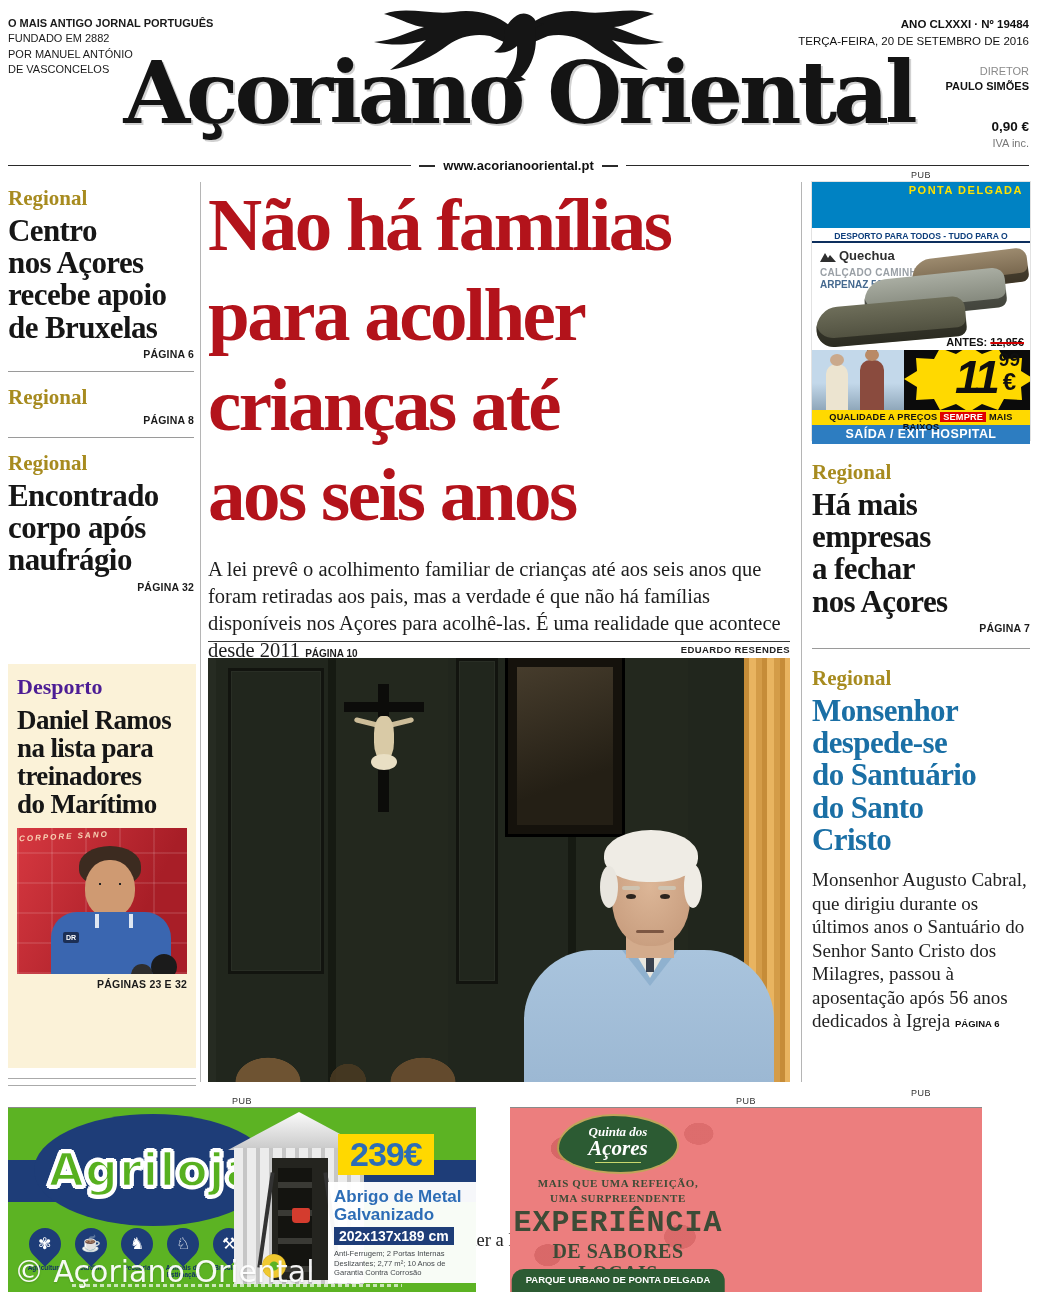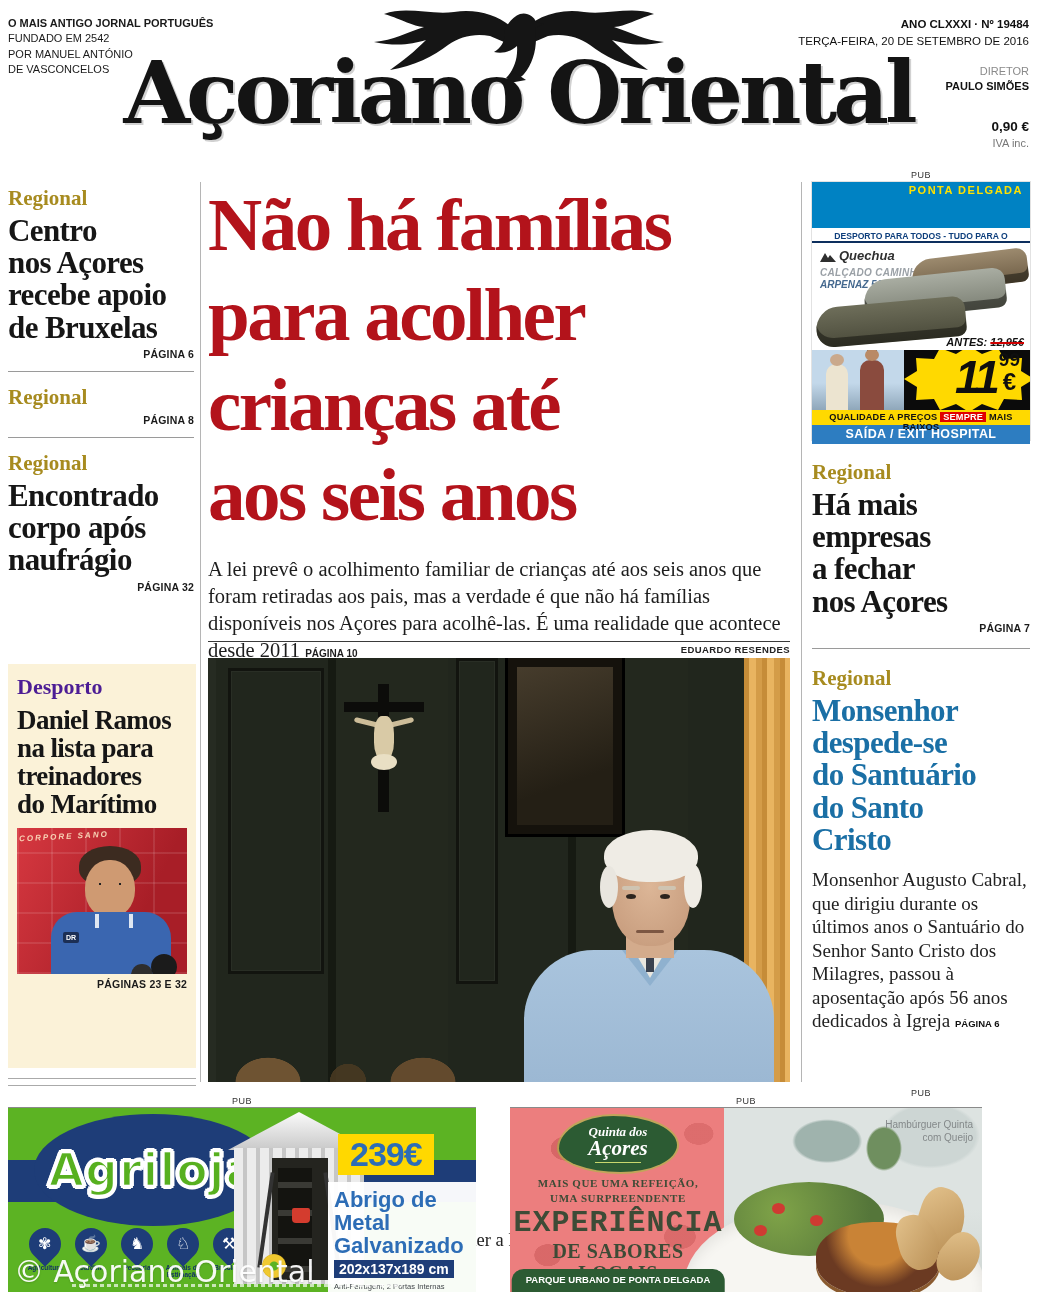--- a/index.html
+++ b/index.html
@@ -116,21 +116,21 @@
   .pub-top{position:absolute;left:812px;top:170px;width:218px;}
   .pub-bottom{position:absolute;left:812px;top:1088px;width:218px;}
 
   .decathlon{position:absolute;left:812px;top:182px;width:218px;height:258px;background:#fff;
      box-shadow:0 0 0 1px #e2e2e2;font-family:"Liberation Sans",sans-serif;}
   .dk-head{height:46px;background:#0082c3;padding:3px 7px 0 7px;box-sizing:border-box;}
   .dk-brand{color:#fff;font-size:27px;font-weight:bold;font-style:italic;letter-spacing:-1px;line-height:1;}
   .dk-loc{color:#ffe100;font-size:11px;font-weight:bold;text-align:right;letter-spacing:1.5px;margin-top:-1px;}
   .dk-slogan{height:15px;background:#fff;color:#0d3e7c;font-size:8.6px;font-weight:bold;text-align:center;
      padding-top:3px;box-sizing:border-box;border-bottom:2px solid #0d2f5e;}
-  .dk-product{position:relative;height:107px;background:#fff;font-style:italic;}
+  .dk-product{position:relative;height:107px;background:#fff;}
   .dk-quechua{position:absolute;left:8px;top:5px;font-size:13px;font-weight:bold;color:#2f2f2f;}
   .dk-quechua svg{vertical-align:-2px;margin-right:3px;}
   .dk-line1{position:absolute;left:8px;top:24px;font-size:10px;font-weight:bold;color:#9aa0a6;letter-spacing:.3px;}
   .dk-line2{position:absolute;left:8px;top:36px;font-size:10px;font-weight:bold;color:#9aa0a6;}
   .dk-line2 .blue{color:#45698f;}
   .shoe{position:absolute;height:40px;border-radius:26px 14px 10px 20px;
      box-shadow:inset 0 -9px 0 rgba(20,20,15,.55);}
   .shoe1{left:4px;bottom:8px;width:150px;background:linear-gradient(180deg,#6e6e5a,#4a4a3a);transform:rotate(-5deg);}
   .shoe2{left:52px;bottom:36px;width:142px;background:linear-gradient(180deg,#a9ada2,#7c8074);transform:rotate(-6deg);}
   .shoe3{left:100px;bottom:62px;width:116px;height:34px;background:linear-gradient(180deg,#9c8a6e,#6e5d45);transform:rotate(-7deg);}
@@ -191,21 +191,21 @@
   .shed-door{position:absolute;left:38px;top:46px;width:56px;height:122px;background:#24241f;}
   .shed-shelf{position:absolute;left:44px;top:56px;width:34px;height:104px;
      background:repeating-linear-gradient(0deg,#3a3a35 0 6px,#141410 6px 28px);}
   .shed-bucket{position:absolute;left:58px;top:96px;width:18px;height:15px;background:#d43c2e;border-radius:2px 2px 4px 4px;}
   .shed-hose{position:absolute;left:28px;top:142px;width:24px;height:24px;border-radius:50%;
      background:radial-gradient(circle at 50% 50%,#5cb323 4px,#f0c930 5px 11px,#d8ae1c 12px);}
   .shed-tool{position:absolute;top:60px;width:4px;height:96px;background:#333;}
   .ag-price{position:absolute;left:330px;top:26px;background:#ffd800;color:#2d6db6;font-weight:bold;
      font-size:34px;padding:1px 12px;letter-spacing:-1px;}
   .ag-card{position:absolute;left:320px;top:74px;width:142px;background:rgba(255,255,255,.96);padding:6px 6px 5px 6px;}
-  .ag-p1{color:#2d6db6;font-weight:bold;font-size:22px;line-height:1.05;}
+  .ag-p1{color:#2d6db6;font-weight:bold;font-size:17px;line-height:1.05;}
   .ag-dims{display:inline-block;background:#1e3d78;color:#fff;font-weight:bold;font-size:14px;padding:1px 5px;margin-top:3px;}
   .ag-dets{font-size:7.6px;color:#44484c;margin-top:4px;line-height:1.3;}
   .ag-fine{position:absolute;left:64px;bottom:5px;width:330px;height:3px;opacity:.75;
      background:repeating-linear-gradient(90deg,rgba(255,255,255,.9) 0 4px,transparent 4px 7px);}
 
   .q-box{position:relative;height:184px;background:#ec7e7e;overflow:hidden;
      background-image:
        radial-gradient(26px 20px at 12% 22%,rgba(198,83,83,.55) 60%,transparent 62%),
        radial-gradient(26px 20px at 36% 70%,rgba(198,83,83,.45) 60%,transparent 62%),
        radial-gradient(22px 18px at 8% 80%,rgba(198,83,83,.5) 60%,transparent 62%),
@@ -244,21 +244,21 @@
   .watermark{position:absolute;left:14px;top:1254px;font-size:30px;color:rgba(255,255,255,.95);
      font-family:"DejaVu Sans",sans-serif;text-shadow:0 1px 2px rgba(0,0,0,.15);}
 </style>
 </head>
 <body>
 
 <div id="page">
 
   <div class="mast-tagline">
     <div class="b">O MAIS ANTIGO JORNAL PORTUGUÊS</div>
-    <div>FUNDADO EM 2542</div>
+    <div>FUNDADO EM 2882</div>
     <div>POR MANUEL ANTÓNIO</div>
     <div>DE VASCONCELOS</div>
   </div>
 
   <div class="eagle">
     <svg width="330" height="86" viewBox="0 0 330 86" fill="#151515">
       <path d="M165,34 C150,18 128,8 100,12 C76,15 52,6 30,14 C50,20 58,26 70,27 C52,33 40,40 20,42 C44,47 58,44 72,40 C60,52 50,60 36,70 C60,66 80,56 94,45 C106,36 122,33 136,36 L150,42 Z"></path>
       <path d="M165,34 C180,18 202,8 230,12 C254,15 278,6 300,14 C280,20 272,26 260,27 C278,33 290,40 310,42 C286,47 272,44 258,40 C270,52 280,60 294,70 C270,66 250,56 236,45 C224,36 208,33 194,36 L180,42 Z"></path>
       <path d="M150,30 C155,22 160,16 166,14 C173,12 180,16 182,22 L190,24 L181,28 C184,44 180,62 170,74 C166,79 158,82 152,78 C160,70 164,58 163,46 C156,52 148,54 140,52 C148,47 152,40 150,30 Z"></path>
       <path d="M160,72 L150,84 L172,80 Z"></path>
@@ -273,20 +273,27 @@
   </div>
   <div class="mast-director">
     <div>DIRETOR</div>
     <div class="name">PAULO SIMÕES</div>
   </div>
   <div class="mast-price">
     <div class="p">0,90 €</div>
     <div class="n">IVA inc.</div>
   </div>
 
+  <div class="mast-rule">
+    <div class="line"></div>
+    <div class="dash"></div>
+    <div class="url">www.acorianooriental.pt</div>
+    <div class="dash"></div>
+    <div class="line"></div>
+  </div>
 
   <div class="vrule" style="left:200px;"></div>
   <div class="vrule" style="left:801px;"></div>
 
   <div class="col-left">
     <div>
       <div class="kicker">Regional</div>
       <div class="hl">Centro<br>nos Açores<br>recebe apoio<br>de Bruxelas</div>
       <div class="pageref">PÁGINA 6</div>
     </div>
@@ -491,35 +498,20 @@
         <div class="ag-dims">202x137x189 cm</div>
         <div class="ag-dets">Anti-Ferrugem; 2 Portas Internas Deslizantes; 2,77 m²; 10 Anos de Garantia Contra Corrosão</div>
       </div>
       <div class="ag-fine"></div>
     </div>
   </div>
 
   <div class="ad ad-right">
     <div class="pub">PUB</div>
     <div class="ad-frame q-box">
-      <div class="q-photo">
-        <div class="q-plate"></div>
-        <div class="q-salad"></div>
-        <div class="q-tom" style="left:48px;bottom:78px;"></div>
-        <div class="q-tom" style="left:86px;bottom:66px;"></div>
-        <div class="q-tom" style="left:30px;bottom:56px;"></div>
-        <div class="q-burger"></div>
-        <div class="q-chip" style="right:18px;bottom:40px;width:46px;height:64px;transform:rotate(18deg);"></div>
-        <div class="q-chip" style="right:44px;bottom:22px;width:40px;height:56px;transform:rotate(-14deg);"></div>
-        <div class="q-chip" style="right:4px;bottom:10px;width:38px;height:50px;transform:rotate(40deg);"></div>
-        <div class="q-caption">
-          <div>Hambúrguer Quinta</div>
-          <div>com Queijo</div>
-        </div>
-      </div>
       <div class="q-left">
         <div class="q-logo">
           <div class="t1">Quinta dos</div>
           <div class="t2">Açores</div>
           <div class="t3"></div>
         </div>
         <div class="q-l12">
           <div>MAIS QUE UMA REFEIÇÃO,</div>
           <div>UMA SURPREENDENTE</div>
         </div>

